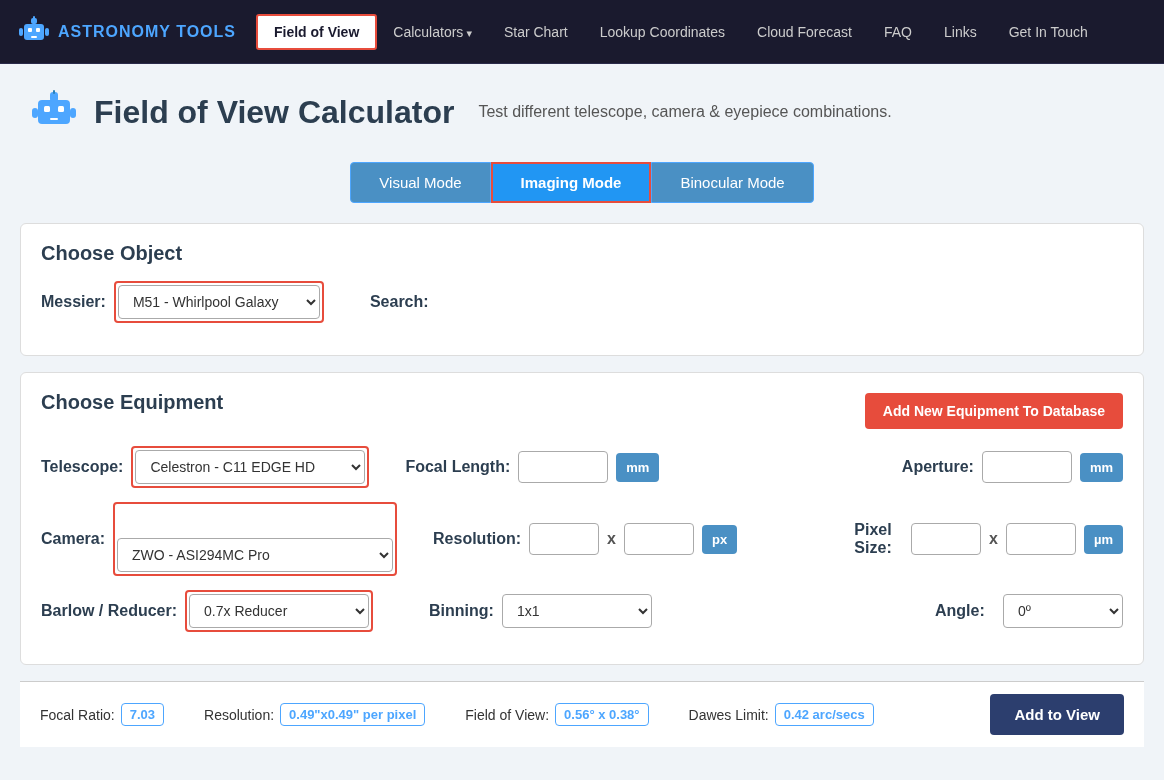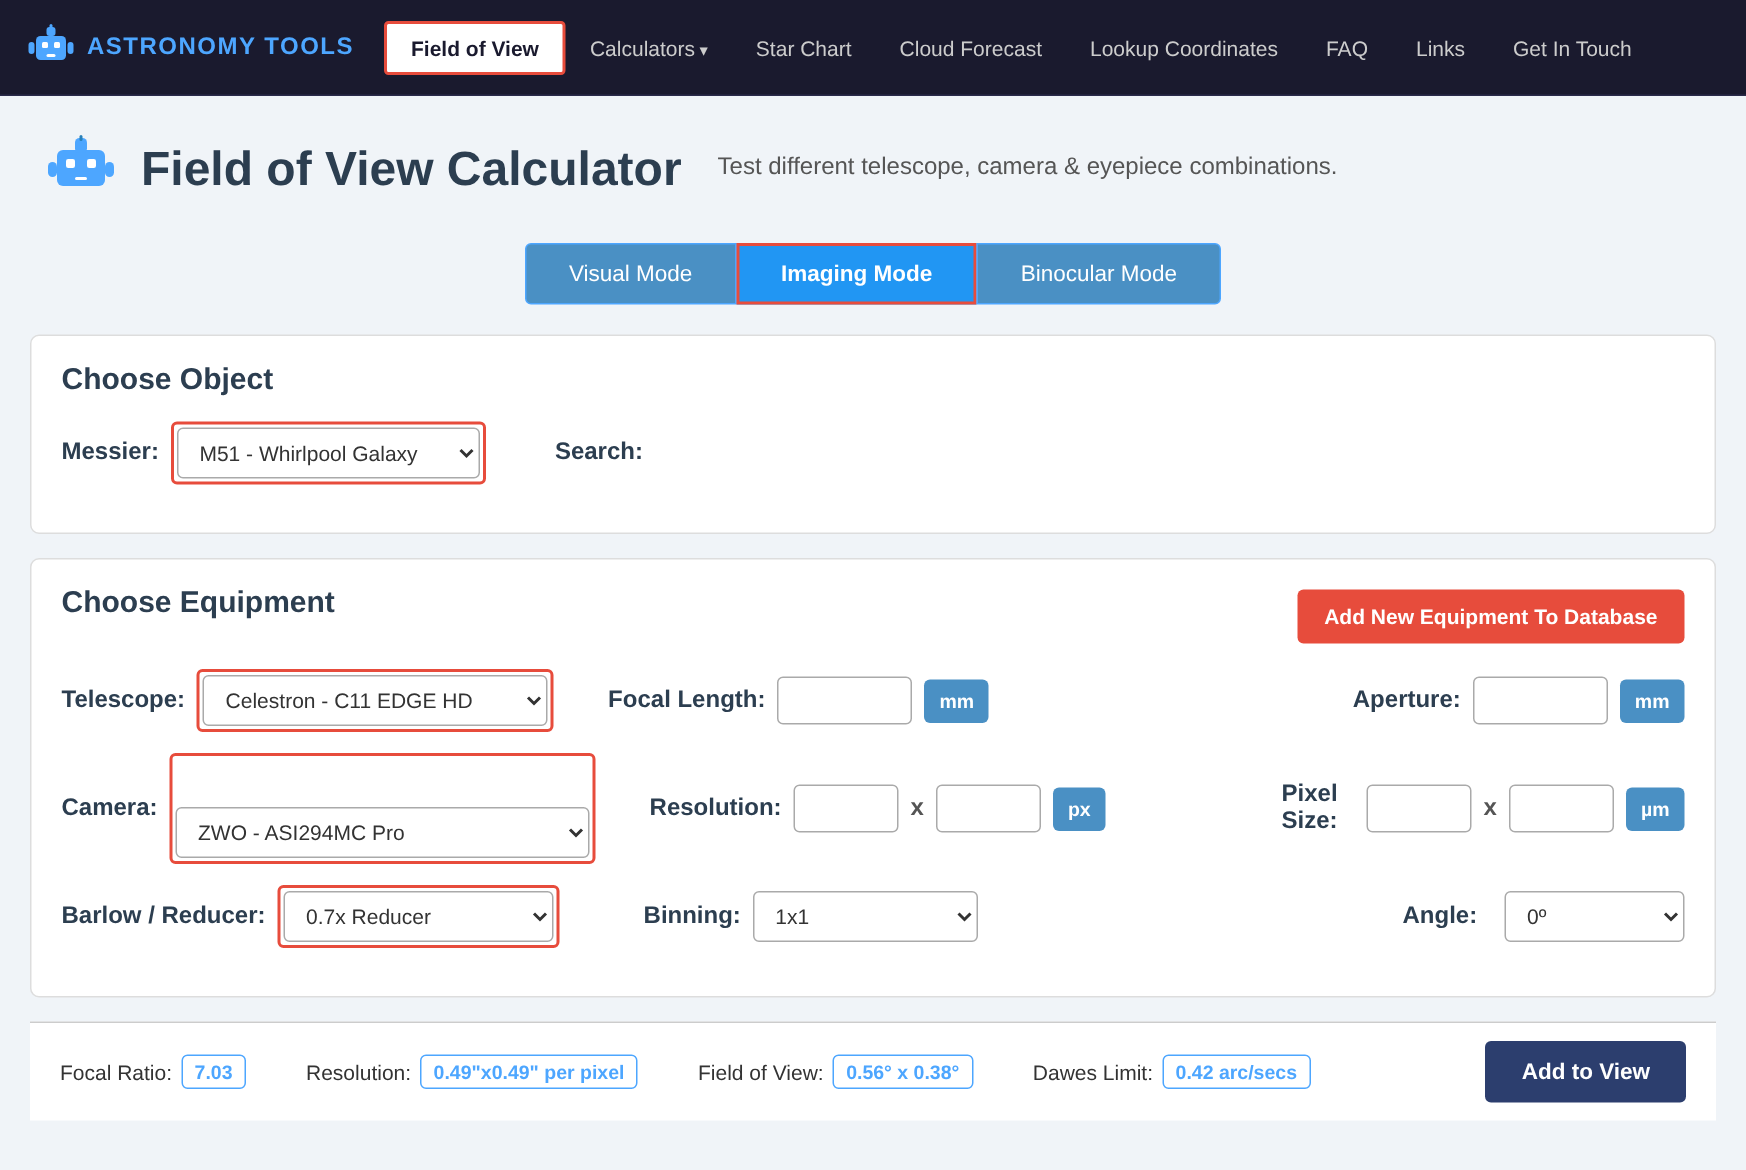--- a/index.html
+++ b/index.html
@@ -292,22 +292,22 @@
       <rect x="17" y="2" width="2" height="4" rx="1" fill="#4da6ff"></rect>
       <rect x="3" y="14" width="4" height="8" rx="2" fill="#4da6ff"></rect>
       <rect x="29" y="14" width="4" height="8" rx="2" fill="#4da6ff"></rect>
     </svg>
     <span class="nav-logo-text">ASTRONOMY TOOLS</span>
   </div>
   <div class="nav-items">
     <a class="nav-item active">Field of View</a>
     <a class="nav-item has-dropdown">Calculators</a>
     <a class="nav-item">Star Chart</a>
+    <a class="nav-item">Lookup Coordinates</a>
     <a class="nav-item">Cloud Forecast</a>
-    <a class="nav-item">Lookup Coordinates</a>
     <a class="nav-item">FAQ</a>
     <a class="nav-item">Links</a>
     <a class="nav-item">Get In Touch</a>
   </div>
 </nav>
 
 <div class="main-content">
 
   <div class="page-header">
     <svg class="page-header-icon" viewBox="0 0 48 48" fill="none">

